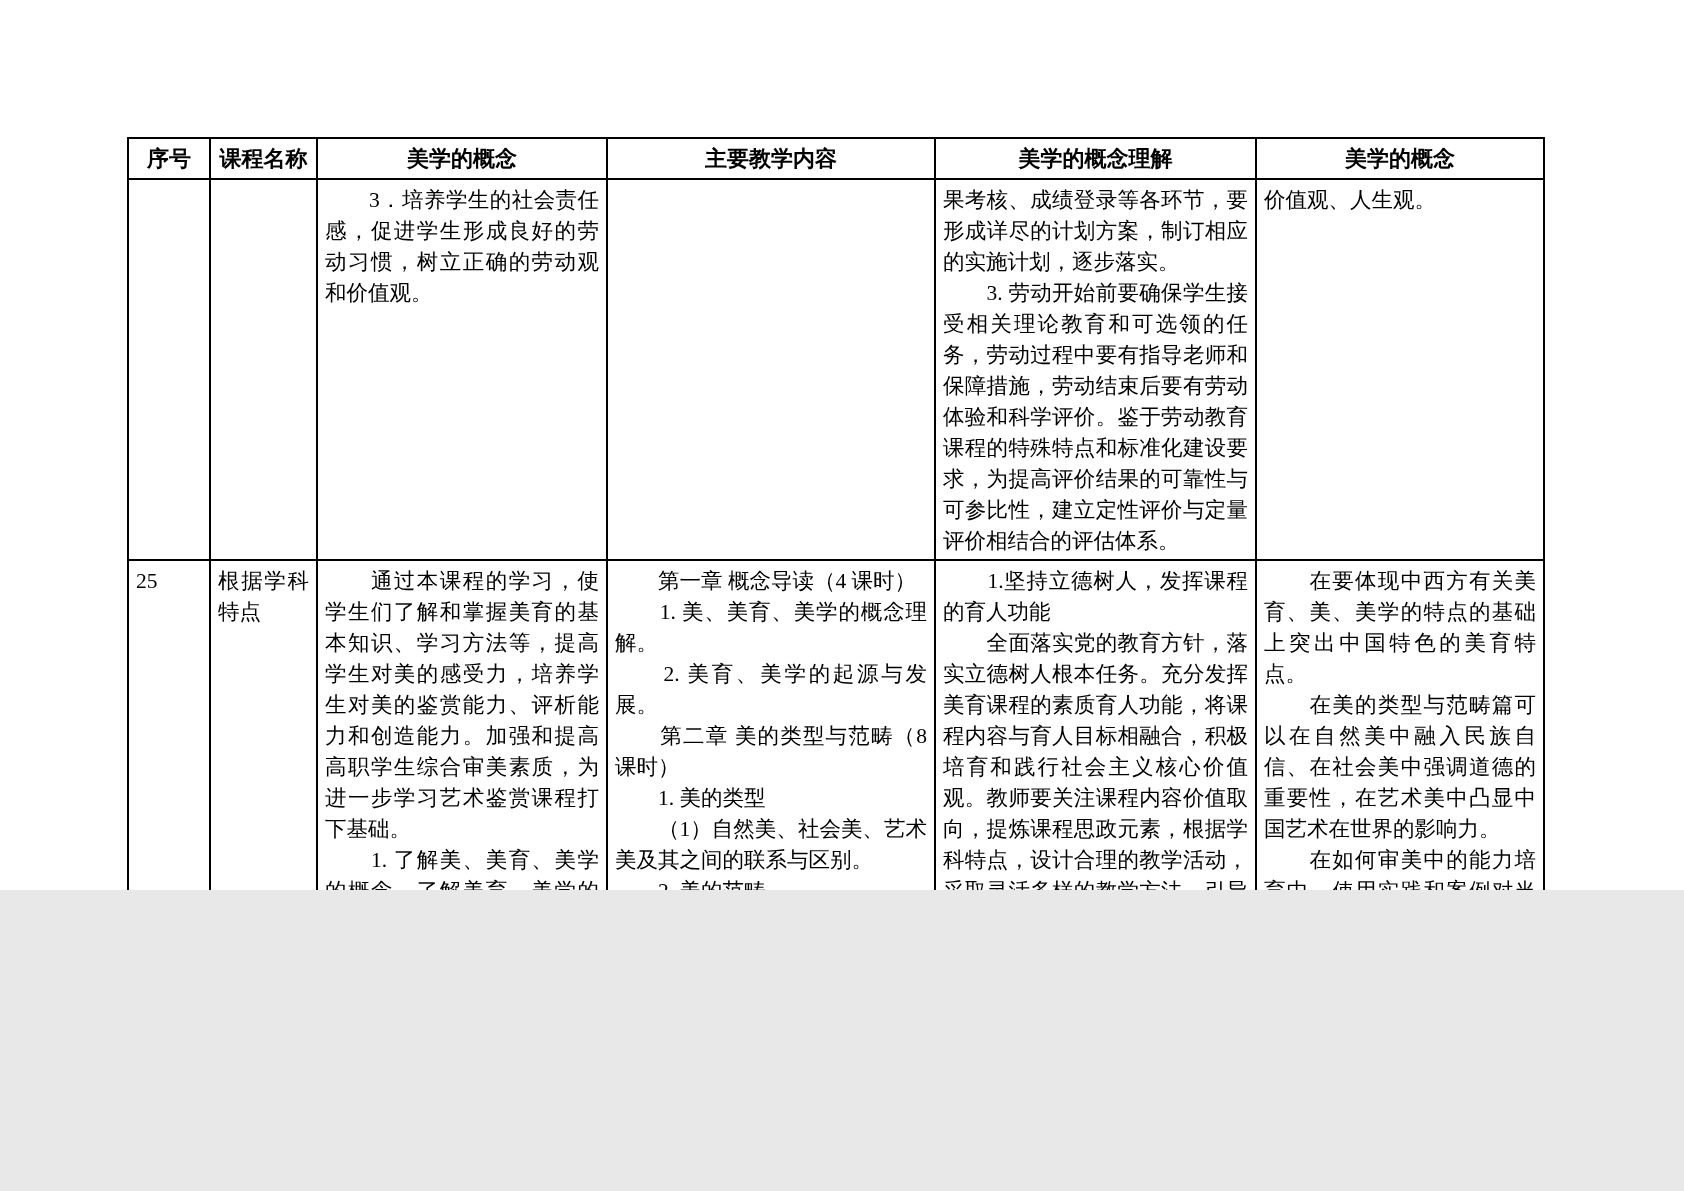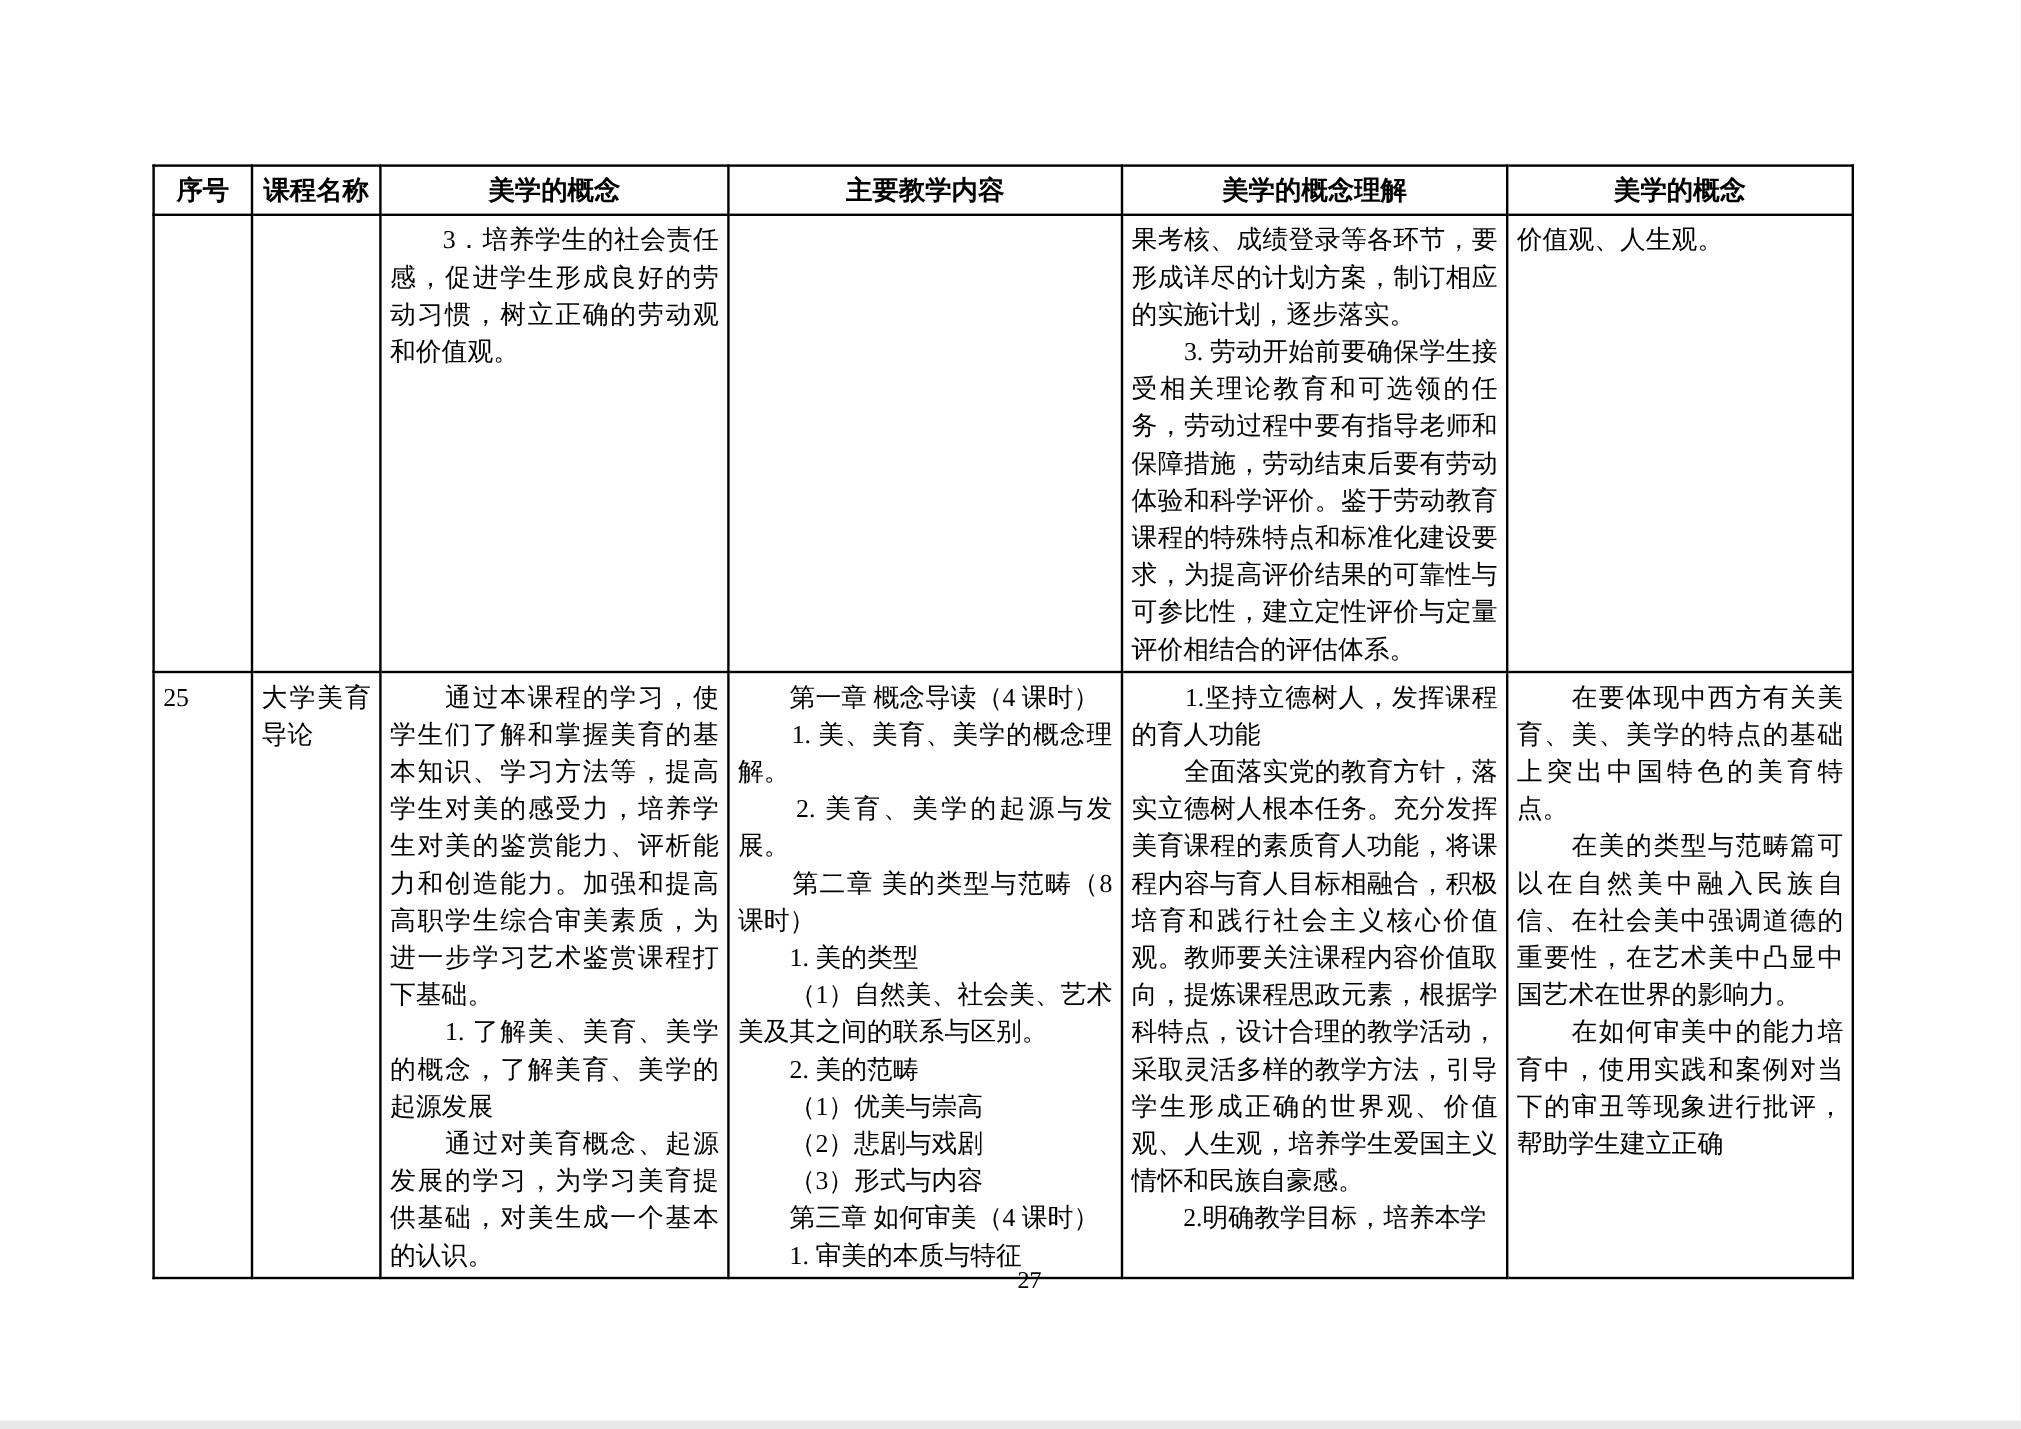--- a/index.html
+++ b/index.html
@@ -1,18 +1,18 @@
 <!DOCTYPE html>
 <html><head>
 <meta charset="utf-8">
 <style>
   html,body { margin:0; padding:0; background:#e8e8e8; }
   .page {
     position:relative;
-    width:1684px; height:1184px;
+    width:1684px; height:890px;
     background:#ffffff;
     font-family:"Liberation Serif","DejaVu Serif",serif;
     color:#000000;
     overflow:hidden;
   }
   table.doc {
     position:absolute; left:127px; top:137px;
     width:1416px;
     border-collapse:collapse;
     table-layout:fixed;
@@ -79,21 +79,21 @@
         <td class="cell-left"></td>
         <td class="cell-left"></td>
         <td>　　3．培养学生的社会责任感，促进学生形成良好的劳动习惯，树立正确的劳动观和价值观。</td>
         <td></td>
         <td>果考核、成绩登录等各环节，要形成详尽的计划方案，制订相应的实施计划，逐步落实。
 　　3. 劳动开始前要确保学生接受相关理论教育和可选领的任务，劳动过程中要有指导老师和保障措施，劳动结束后要有劳动体验和科学评价。鉴于劳动教育课程的特殊特点和标准化建设要求，为提高评价结果的可靠性与可参比性，建立定性评价与定量评价相结合的评估体系。</td>
         <td>价值观、人生观。</td>
       </tr>
       <tr>
         <td class="cell-left v-mid">25</td>
-        <td class="cell-left v-mid">大学美育导论</td>
+        <td class="cell-left v-mid">根据学科特点</td>
         <td>　　通过本课程的学习，使学生们了解和掌握美育的基本知识、学习方法等，提高学生对美的感受力，培养学生对美的鉴赏能力、评析能力和创造能力。加强和提高高职学生综合审美素质，为进一步学习艺术鉴赏课程打下基础。
 　　1. 了解美、美育、美学的概念，了解美育、美学的起源发展
 　　通过对美育概念、起源发展的学习，为学习美育提供基础，对美生成一个基本的认识。</td>
         <td>　　第一章 概念导读（4 课时）
 　　1. 美、美育、美学的概念理解。
 　　2. 美育、美学的起源与发展。
 　　第二章 美的类型与范畴（8 课时）
 　　1. 美的类型
 　　（1）自然美、社会美、艺术美及其之间的联系与区别。
 　　2. 美的范畴

